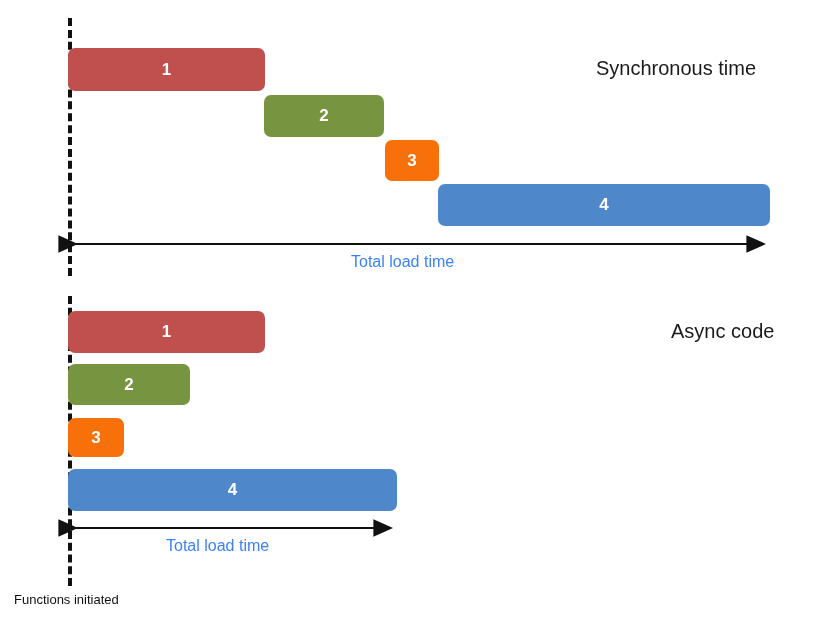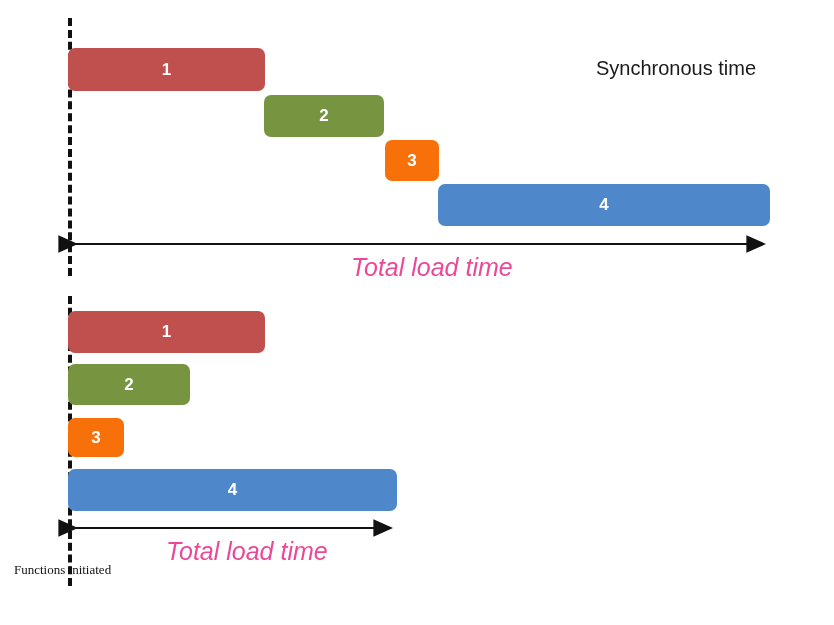--- a/index.html
+++ b/index.html
@@ -36,24 +36,23 @@
     border-left: 4px dashed #111111;
   }
   .section-label {
     position: absolute;
     font-size: 20px;
     color: #1a1a1a;
     white-space: nowrap;
   }
   .axis-label {
     position: absolute;
-    font-size: 25px;
-    color: #ec4899;
+    font-size: 16px;
+    color: #3b82f6;
     white-space: nowrap;
-    font-style: italic;
   }
   .foot-label {
     position: absolute;
     font-size: 13px;
     color: #111111;
     white-space: nowrap;
   }
   .arrow-svg {
     position: absolute;
     overflow: visible;
@@ -89,35 +88,36 @@
       </marker>
       <marker id="headL" markerWidth="9" markerHeight="8" refX="8" refY="4" orient="auto" markerUnits="strokeWidth">
         <path d="M0,0 L9,4 L0,8 z" fill="#111111"></path>
       </marker>
     </defs>
     <line id="arrow-sync-line" y1="10" y2="10" stroke="#111111" stroke-width="2.2" marker-end="url(#headR)" marker-start="url(#headL)" x1="76" x2="764"></line>
   </svg>
 
   <div class="axis-label" id="sync-axis-label" style="left: 351px; top: 253px;">Total load time</div>
 
+  <div class="section-label" id="async-title" style="left: 671px; top: 320px;">Async code</div>
 
   <div class="bar" id="async-bar-0" style="left: 68px; top: 311px; width: 197px; height: 42px; background: rgb(192, 80, 77);">
     <span>1</span>
   </div>
   <div class="bar" id="async-bar-1" style="left: 68px; top: 364px; width: 122px; height: 41px; background: rgb(119, 148, 64);">
     <span>2</span>
   </div>
   <div class="bar" id="async-bar-2" style="left: 68px; top: 418px; width: 56px; height: 39px; background: rgb(248, 112, 9);">
     <span>3</span>
   </div>
   <div class="bar" id="async-bar-3" style="left: 68px; top: 469px; width: 329px; height: 42px; background: rgb(79, 135, 203);">
     <span>4</span>
   </div>
 
   <svg class="arrow-svg" id="arrow-async" width="834" height="20" viewBox="0 0 834 20" style="left: 0px; top: 518px;">
     <line id="arrow-async-line" y1="10" y2="10" stroke="#111111" stroke-width="2.2" marker-end="url(#headR)" marker-start="url(#headL)" x1="76" x2="391"></line>
   </svg>
 
   <div class="axis-label" id="async-axis-label" style="left: 166px; top: 537px;">Total load time</div>
 
-  <div class="foot-label" id="origin-label" style="left: 14px; top: 562px; font-family: Liberation Serif, serif;">Functions initiated</div>
+  <div class="foot-label" id="origin-label" style="left: 14px; top: 592px;">Functions initiated</div>
 
 </div>
 
 </body></html>

